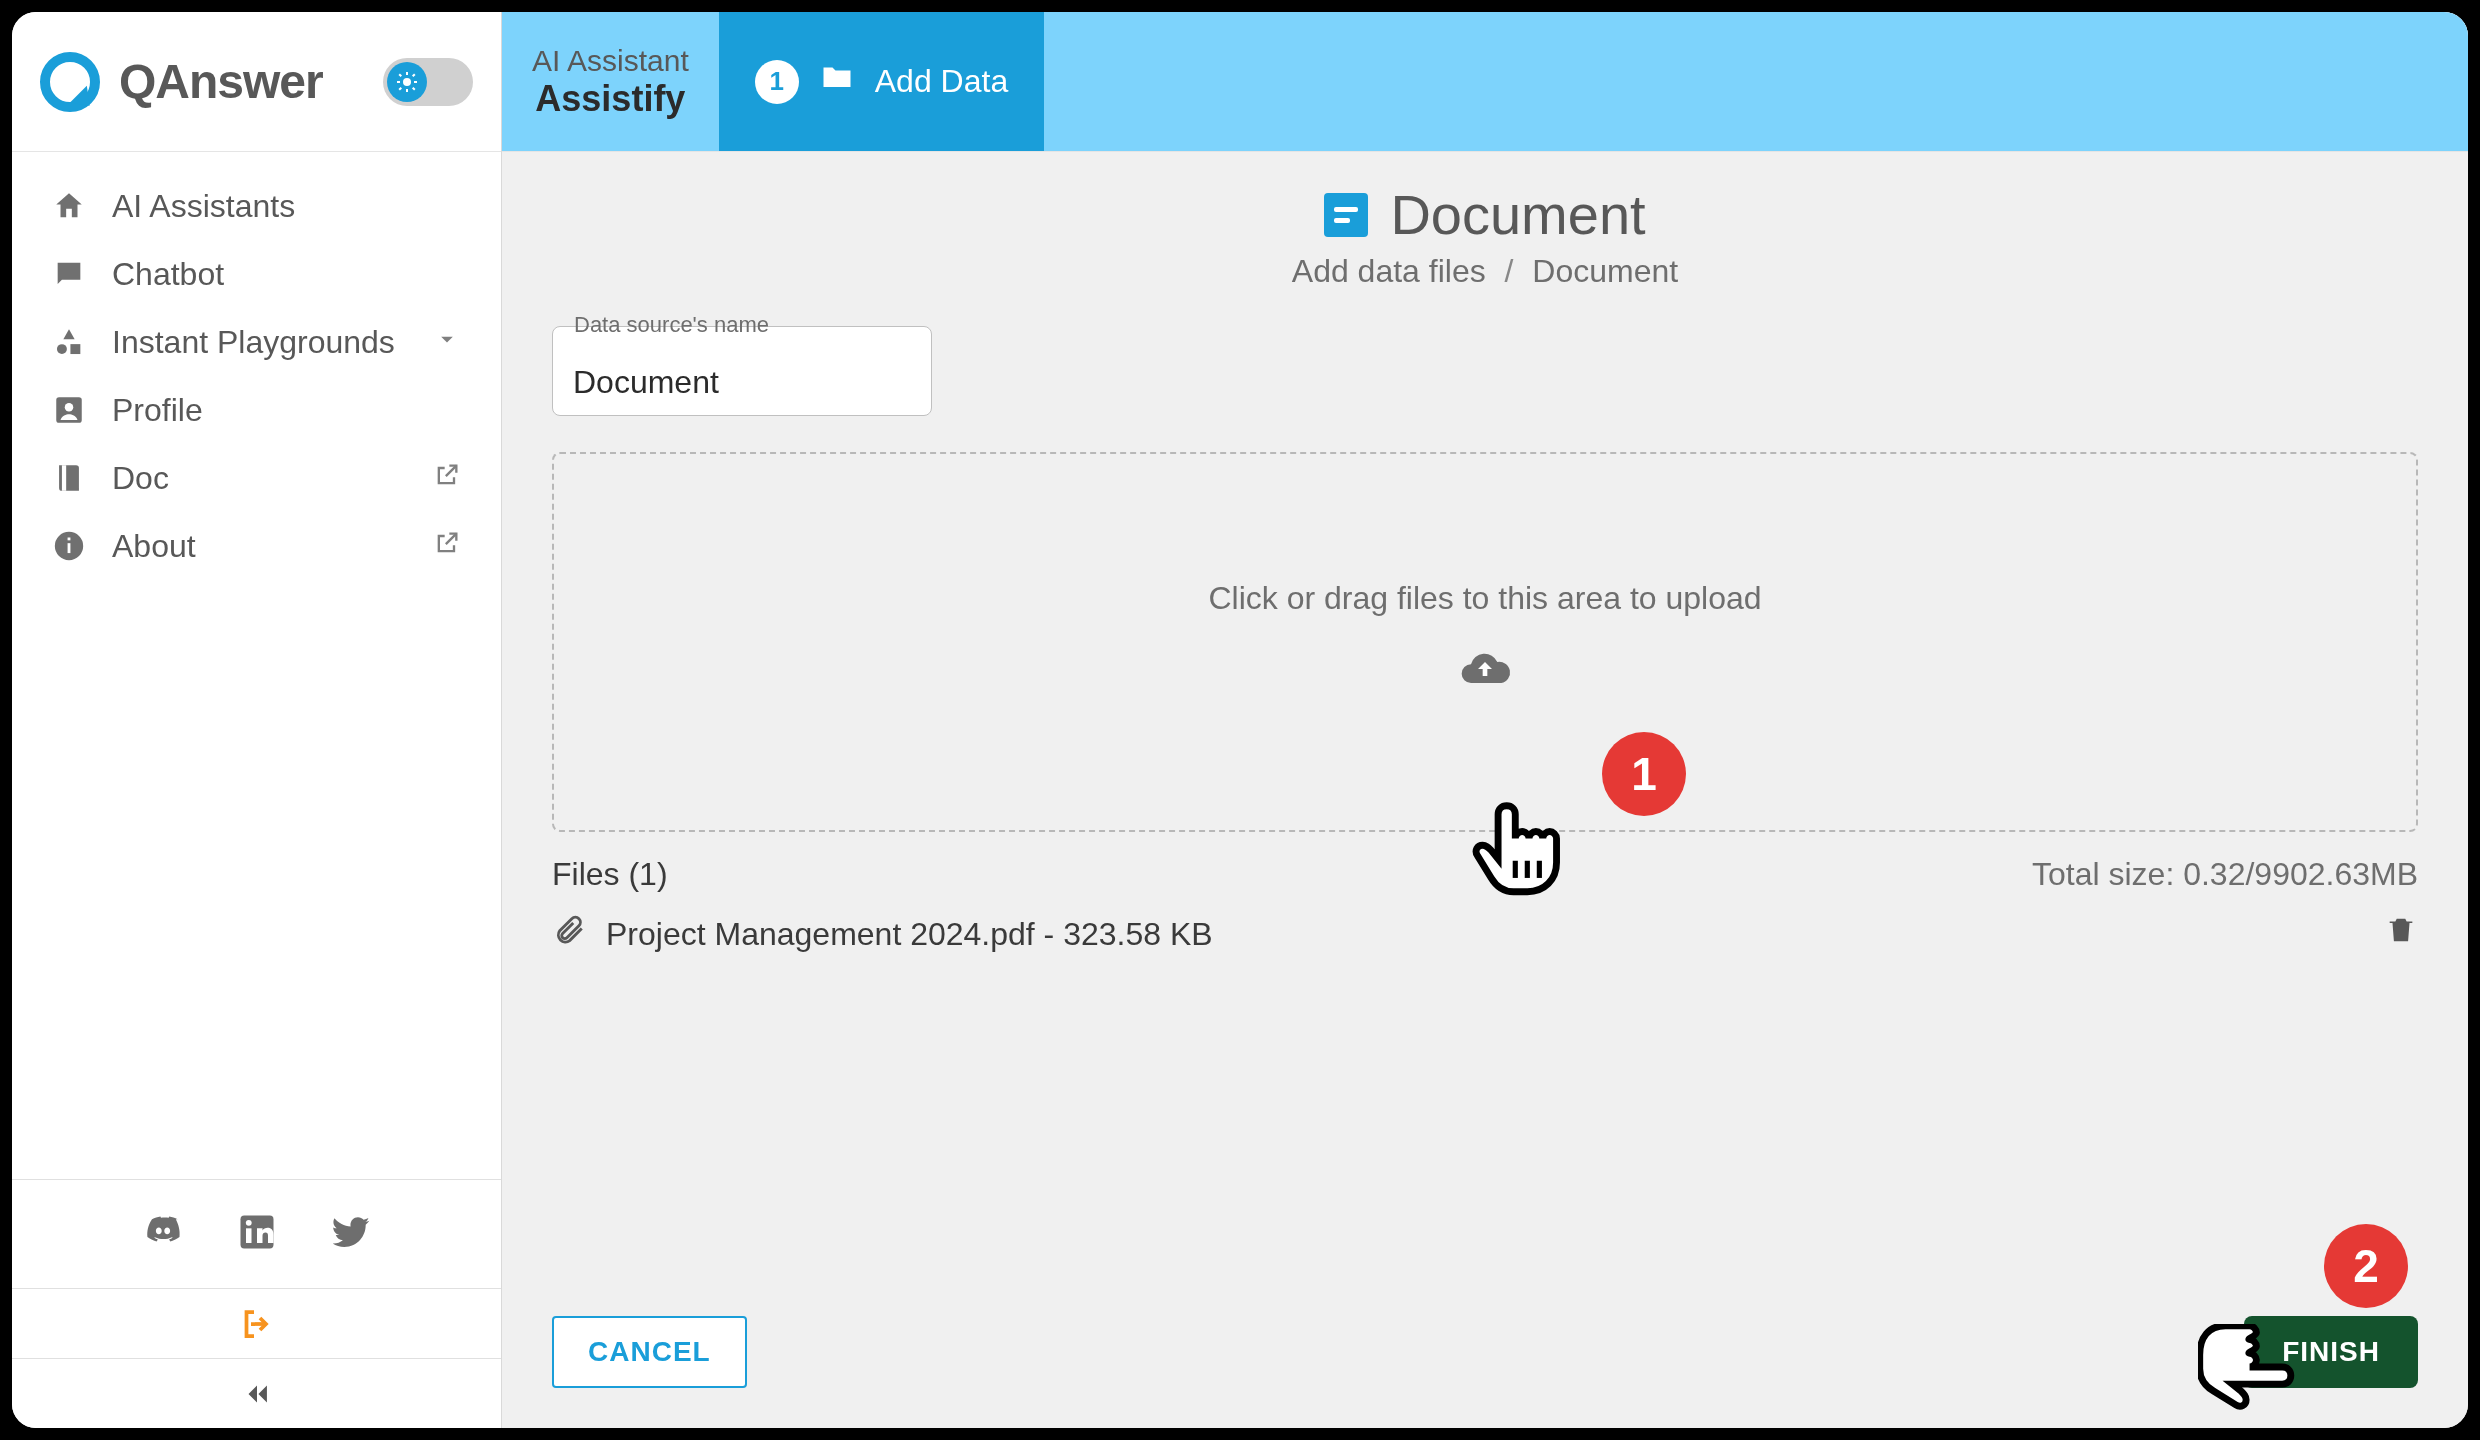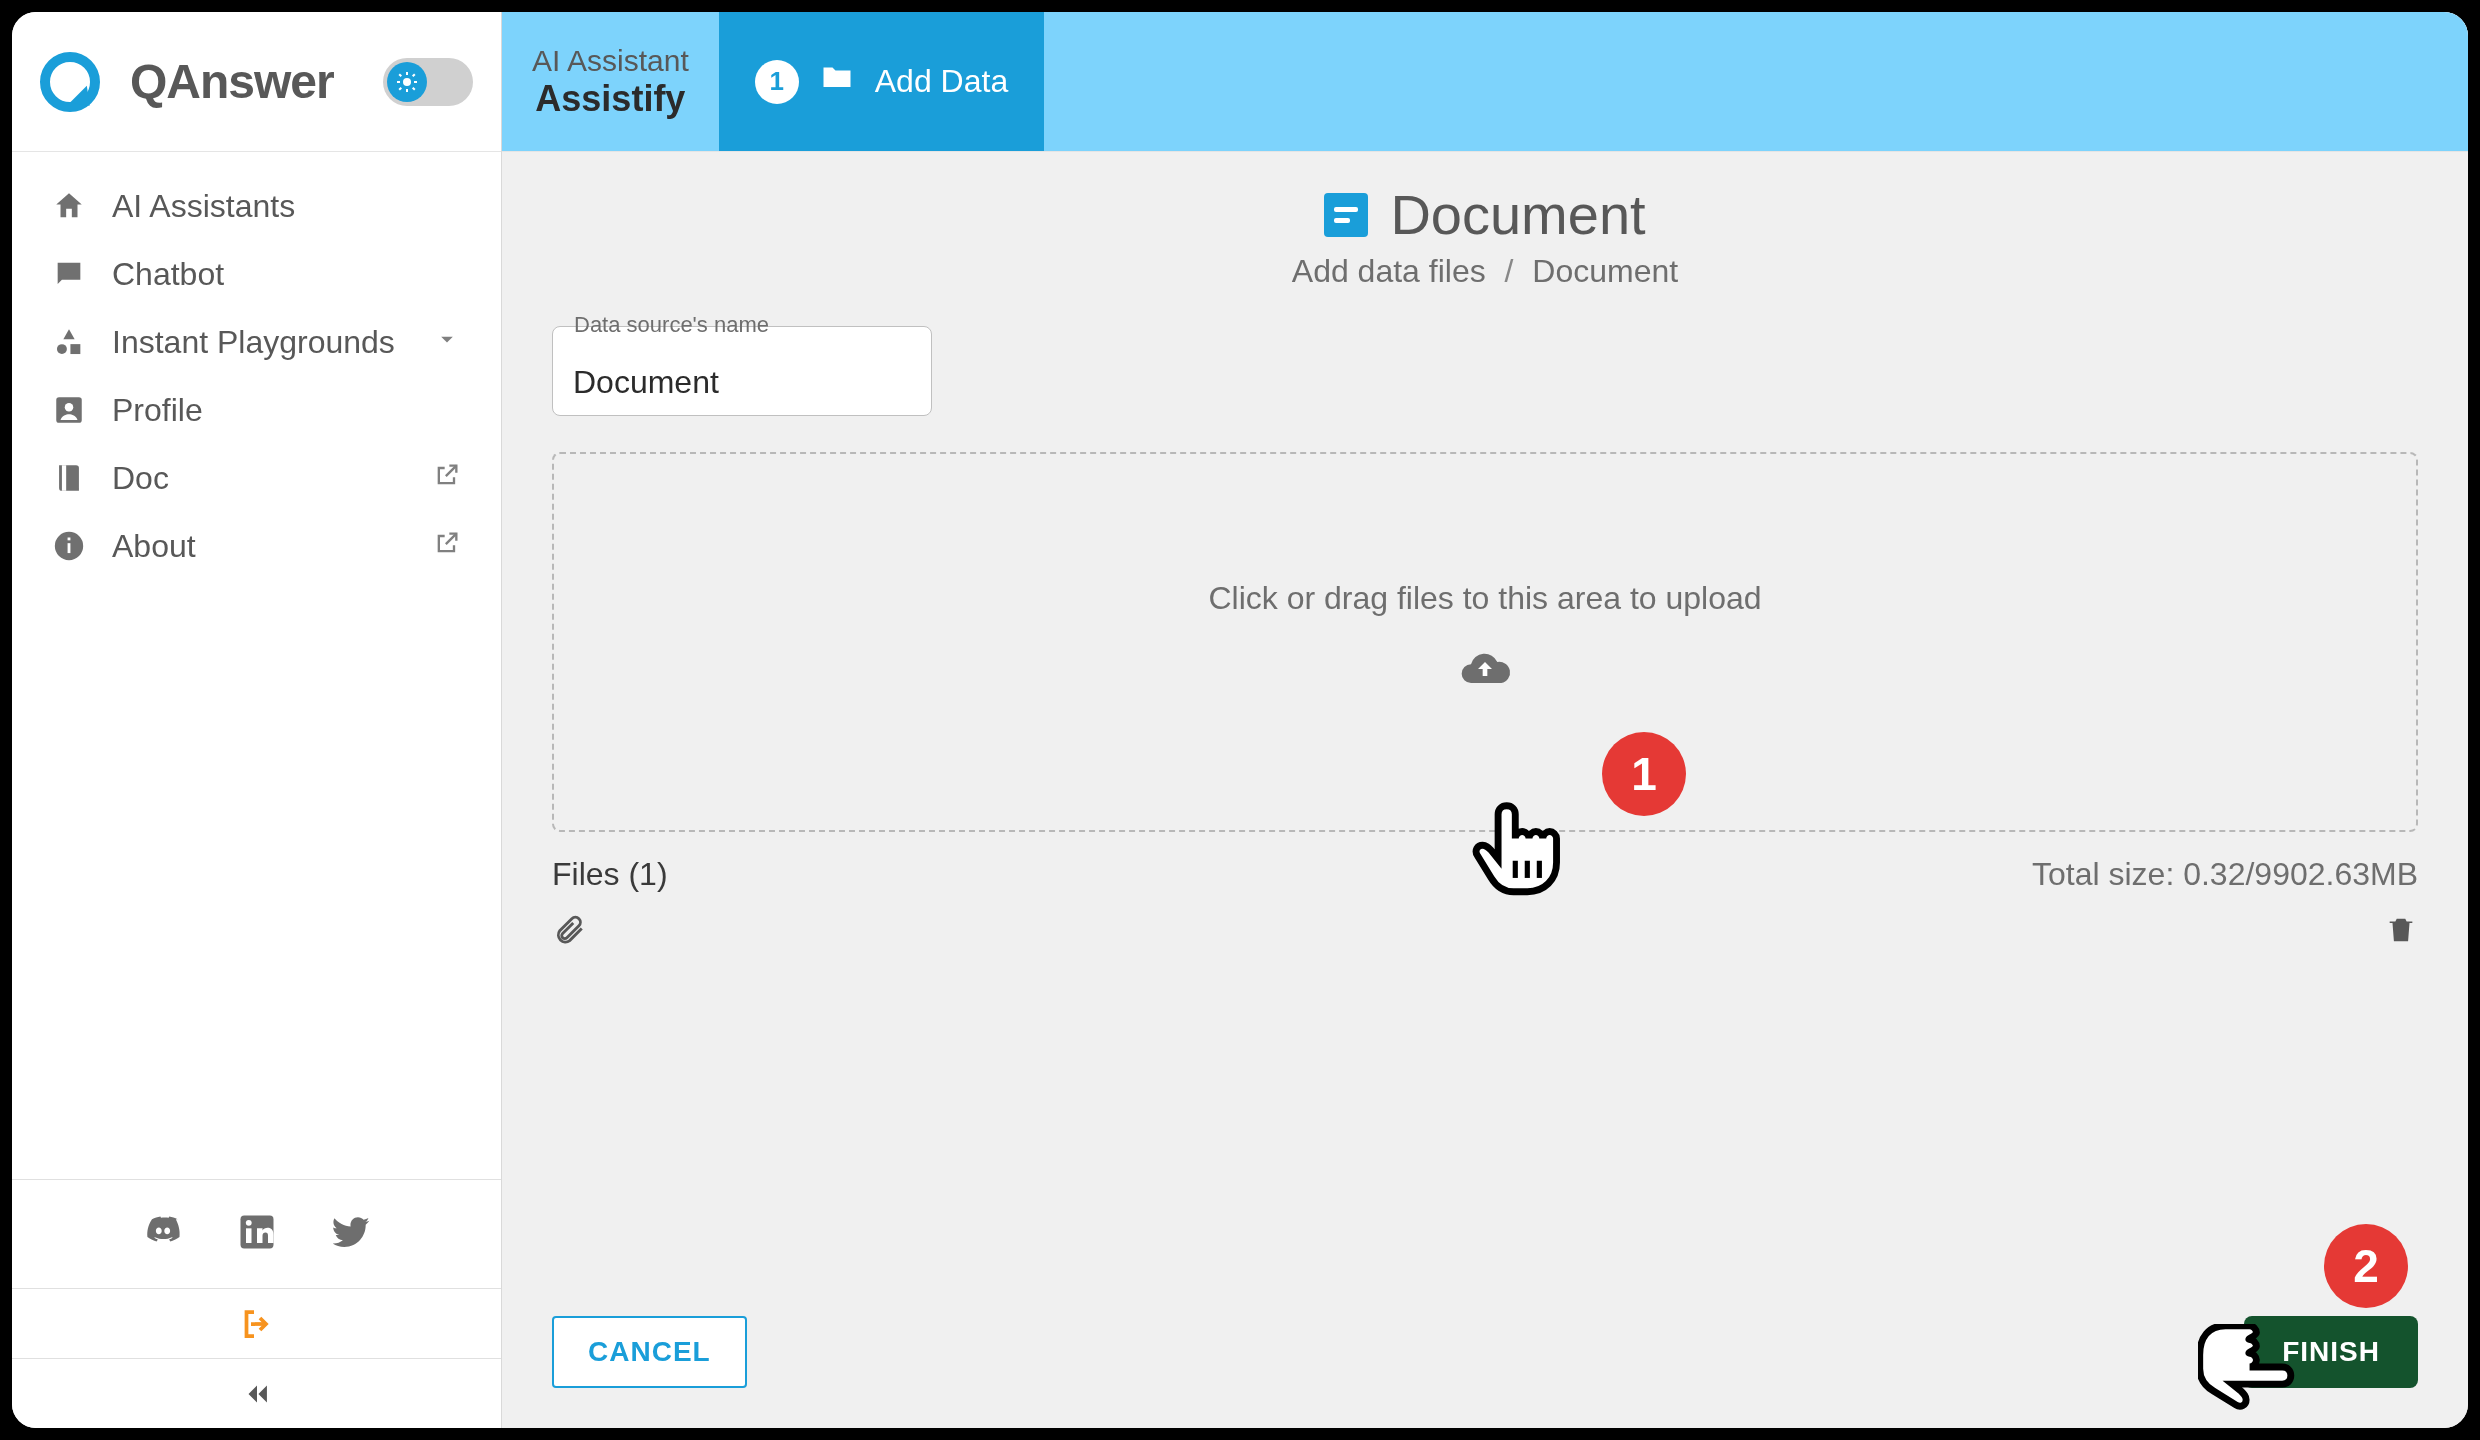--- a/index.html
+++ b/index.html
@@ -40,21 +40,21 @@
     display: flex;
     flex-direction: column;
     background: #fff;
   }
   .sidebar-header {
     height: 140px;
     display: flex;
     align-items: center;
     padding: 0 28px;
     border-bottom: 1px solid #e5e5e5;
-    gap: 30px;
+    gap: 19px;
   }
   .logo-circle {
     width: 60px; height: 60px;
     border: 10px solid #1a9ed9;
     border-radius: 50%;
     position: relative;
     flex-shrink: 0;
   }
   .logo-circle::after {
     content: "";
@@ -517,20 +517,21 @@
           <div>Files (1)</div>
           <div class="right">Total size: 0.32/9902.63MB</div>
         </div>
 
         <div class="file-row">
           <span>
             <svg viewBox="0 0 24 24" fill="none" stroke="currentColor" stroke-width="2">
                 <path d="M21 11l-8.5 8.5a5 5 0 01-7-7L14 4a3.5 3.5 0 015 5l-8.5 8.5a2 2 0 01-3-3L15 7"></path>
               </svg>
           </span>
+          <span>Project Management 2024.pdf - 323.58 KB</span>
           <span class="spacer"></span>
           <span class="trash">
             <svg viewBox="0 0 24 24" fill="currentColor">
                 <path d="M6 7h12l-1 13H7L6 7zm3-3h6l1 2H8l1-2zM4 6h16v1H4z"></path>
               </svg>
           </span>
         </div>
 
         <div class="actions">
           <button class="btn-cancel">CANCEL</button>

